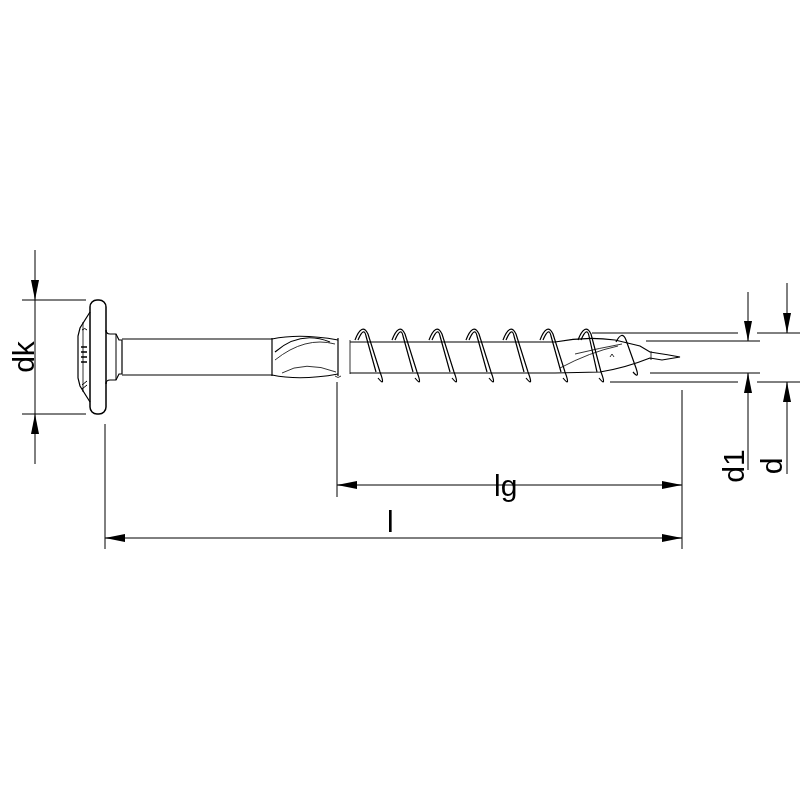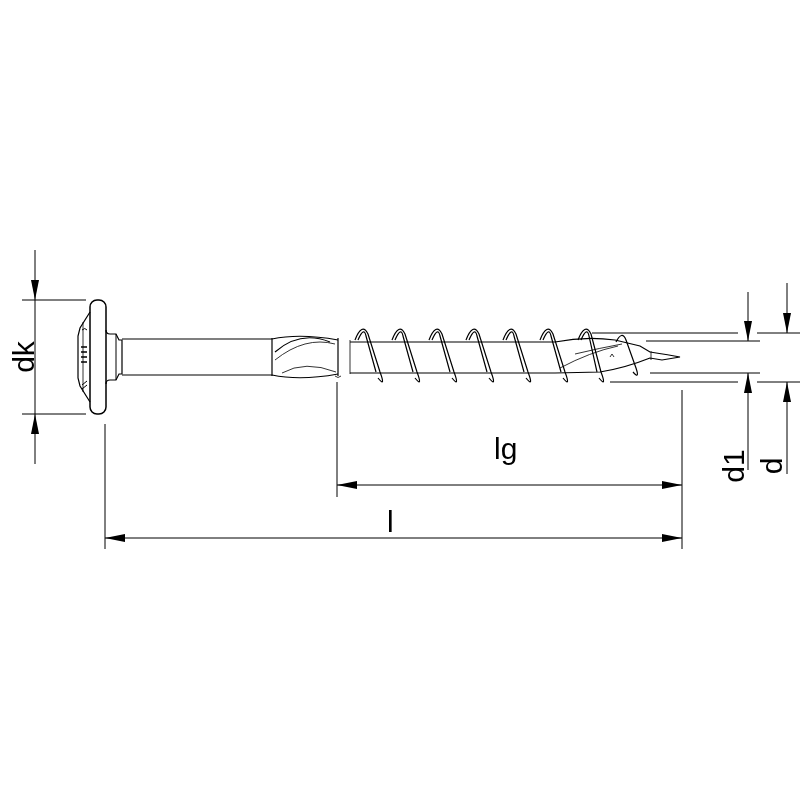--- a/index.html
+++ b/index.html
@@ -113,16 +113,16 @@
     <line x1="592" y1="333" x2="738" y2="333" stroke-width="1"></line>
     <line x1="610" y1="382" x2="738" y2="382" stroke-width="1"></line>
     <line x1="757" y1="333" x2="800" y2="333" stroke-width="1"></line>
     <line x1="757" y1="382" x2="800" y2="382" stroke-width="1"></line>
     <line x1="787" y1="283" x2="787" y2="333" stroke-width="1" marker-end="url(#arr)"></line>
     <line x1="787" y1="474" x2="787" y2="382" stroke-width="1" marker-end="url(#arr)"></line>
   </g>
 </svg>
 
 <div class="lbl rot" style="left:4px; top:342px; width:40px; height:30px; text-align:center;">dk</div>
-<div class="lbl" style="left:494px; top:434px;">lg</div>
+<div class="lbl" style="left:494px; top:471px;">lg</div>
 <div class="lbl" style="left:387px; top:507px;">l</div>
 <div class="lbl rot" style="left:712px; top:451px; width:44px; height:30px; text-align:center;">d1</div>
 <div class="lbl rot" style="left:757px; top:451px; width:30px; height:30px; text-align:center;">d</div>
 
 </body></html>

